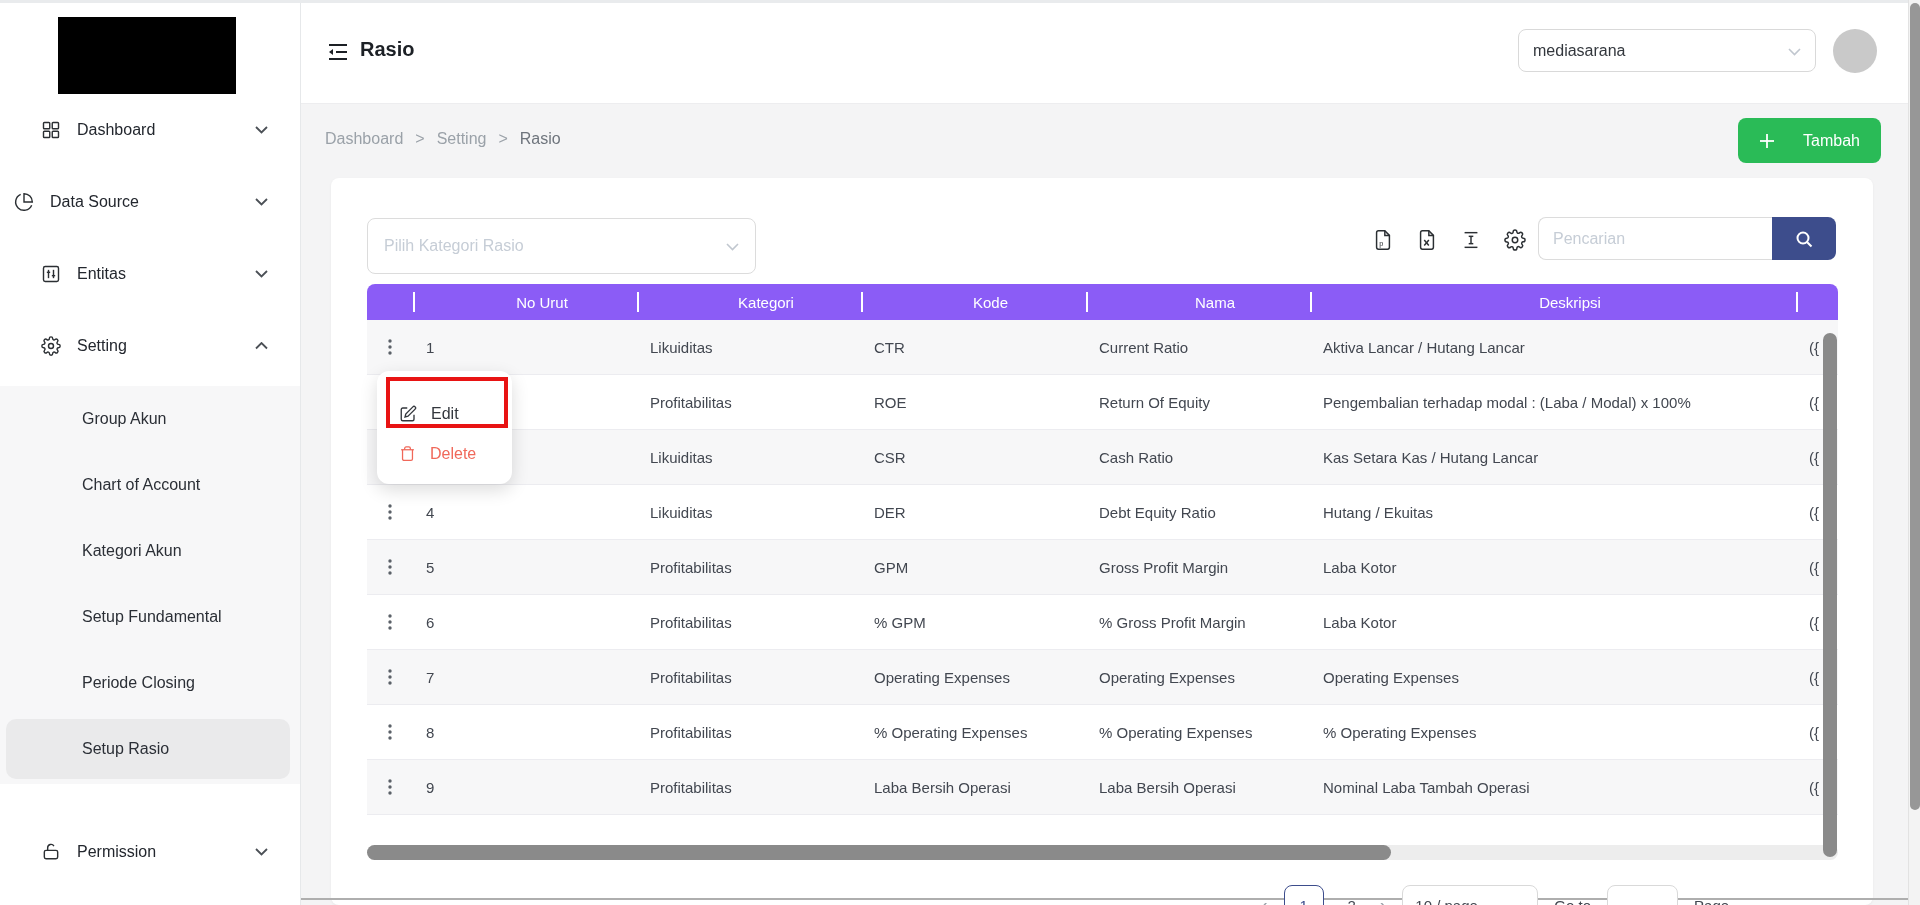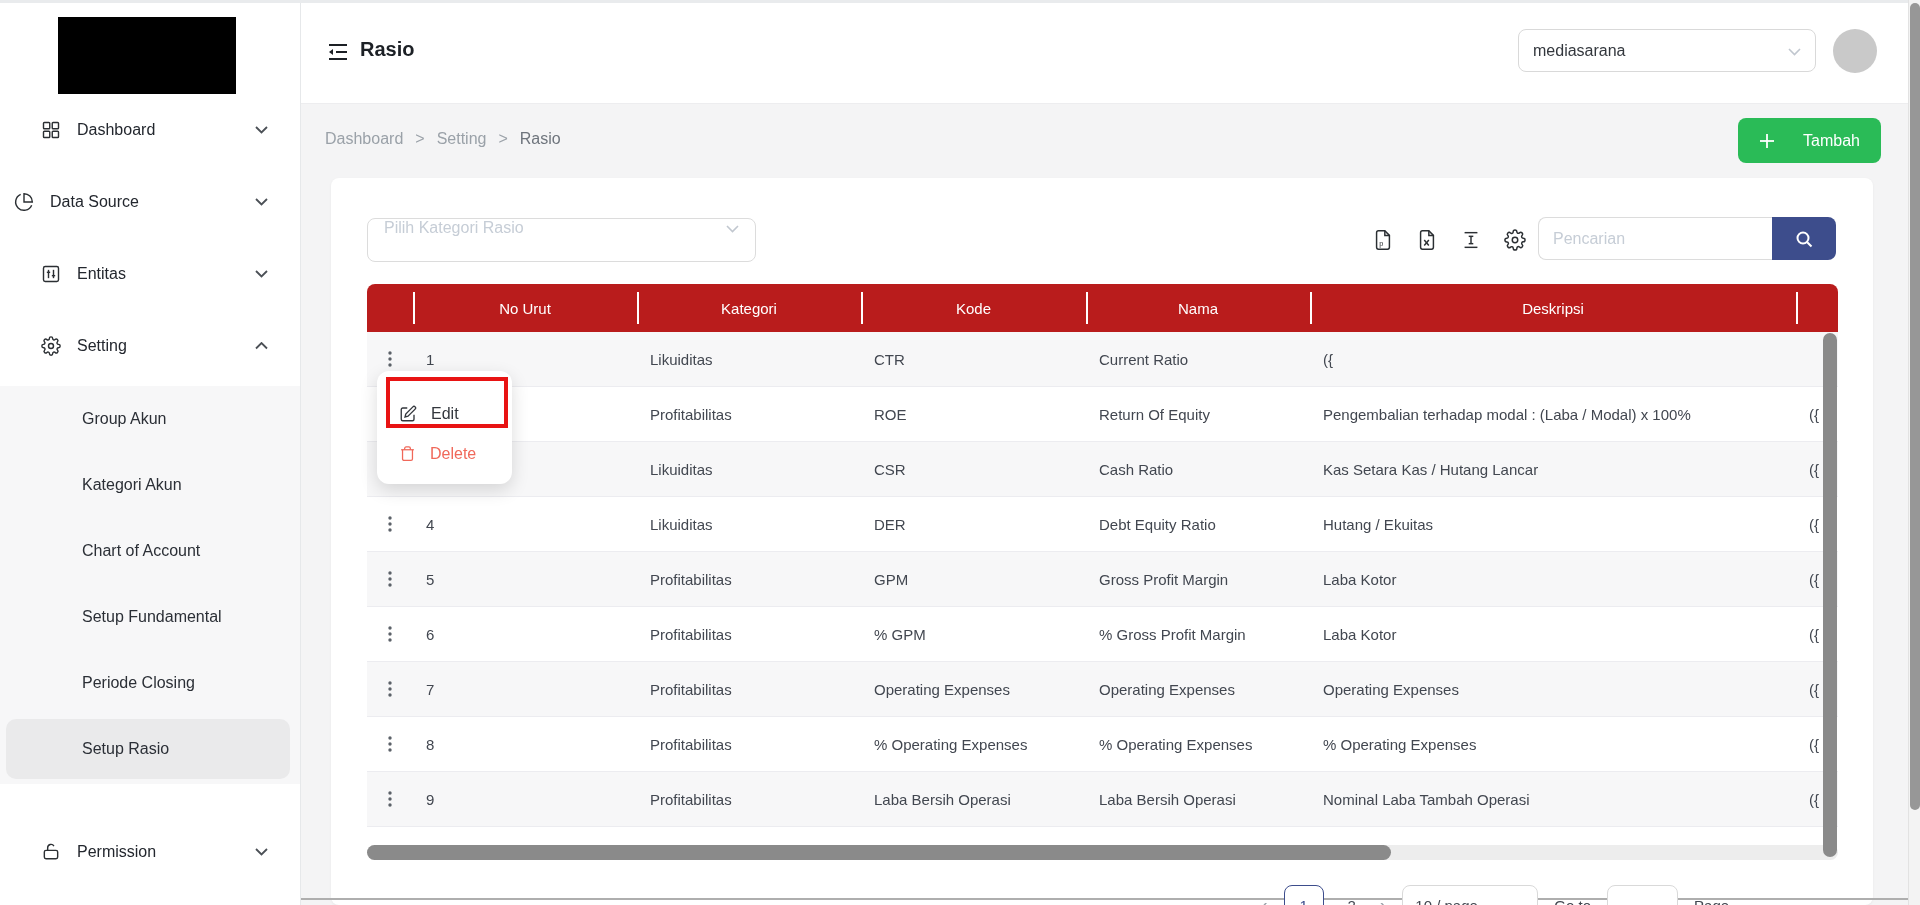--- a/index.html
+++ b/index.html
@@ -35,38 +35,38 @@
 
   
   .content{position:absolute;left:300px;top:104px;width:1620px;height:801px;background:#f4f4f5;}
   .breadcrumb{position:absolute;left:25px;top:26px;font-size:16px;color:#9aa1a8;display:flex;gap:12px;}
   .breadcrumb .last{color:#6e747c;}
   .btn-add{position:absolute;left:1438px;top:14px;width:143px;height:45px;border-radius:8px;background:#2abb57;
            color:#fff;font-size:16px;display:flex;align-items:center;justify-content:center;gap:28px;cursor:pointer;}
   .card{position:absolute;left:31px;top:74px;width:1542px;height:727px;background:#fff;border-radius:8px;
         box-shadow:0 1px 3px rgba(0,0,0,.05);}
 
-  .kategori-select{position:absolute;left:36px;top:40px;width:389px;height:44px;border:1px solid #dcdcdc;
-        border-radius:8px;box-sizing:border-box;display:flex;align-items:flex-start;padding:0 16px;
+  .kategori-select{position:absolute;left:36px;top:40px;width:389px;height:56px;border:1px solid #dcdcdc;
+        border-radius:8px;box-sizing:border-box;display:flex;align-items:center;padding:0 16px;
         font-size:16px;color:#c6cdd6;background:#fff;cursor:pointer;}
   .kategori-select .chev{margin-left:auto;}
   .tool-icons{position:absolute;left:1040px;top:50px;display:flex;align-items:center;gap:20px;}
   .tool-icons .ticon{width:24px;height:24px;display:flex;align-items:center;justify-content:center;cursor:pointer;}
   .search-wrap{position:absolute;left:1207px;top:39px;display:flex;height:43px;}
   .search-input{width:234px;height:43px;border:1px solid #dcdcdc;border-right:none;border-radius:8px 0 0 8px;
         box-sizing:border-box;padding:0 14px;font-size:16px;color:#33373d;outline:none;
         font-family:"Liberation Sans","DejaVu Sans",sans-serif;}
   .search-input::placeholder{color:#c6cdd6;}
   .search-btn{width:64px;height:43px;background:#3d4d8c;border-radius:0 8px 8px 0;display:flex;
         align-items:center;justify-content:center;cursor:pointer;}
 
   
   .table{position:absolute;left:36px;top:106px;width:1471px;}
-  .thead{position:relative;height:48px;background:#b91c1c;border-radius:8px 8px 0 0;display:grid;
-         grid-template-columns:46px 224px 224px 225px 224px 486px 42px;align-items:center;}
+  .thead{position:relative;height:36px;background:#8b5cf6;border-radius:8px 8px 0 0;display:grid;
+         grid-template-columns:46px 224px 224px 225px 224px 486px 42px;align-items:center;padding-left:17px;}
   .thead .hcell{color:#fff;font-size:15px;font-weight:500;text-align:center;white-space:nowrap;overflow:hidden;}
   .vsep{position:absolute;top:8px;bottom:8px;width:1.5px;background:#fff;}
   .trow{display:grid;grid-template-columns:46px 224px 224px 225px 224px 486px 42px;height:55px;
         align-items:center;background:#fff;border-bottom:1px solid #ececf0;box-sizing:border-box;}
   .trow.odd{background:#f7f7f8;}
   .cell{font-size:15px;color:#424750;padding-left:13px;white-space:nowrap;overflow:hidden;box-sizing:border-box;}
   .cell.action{padding-left:0;display:flex;justify-content:center;cursor:pointer;}
   .vthumb{position:absolute;left:1456px;top:49px;width:14px;height:524px;background:#8a8a8a;border-radius:7px;z-index:6;}
 
   .hscroll{position:absolute;left:36px;top:667px;width:1471px;height:15px;background:#ededed;border-radius:8px;}
@@ -174,25 +174,25 @@
       </span>
     </div>
 
     <div class="submenu">
       <div class="sub-item">
           <span class="pill"></span>
           <span>Group Akun</span>
         </div>
       <div class="sub-item">
           <span class="pill"></span>
-          <span>Kategori Akun</span>
+          <span>Chart of Account</span>
         </div>
       <div class="sub-item">
           <span class="pill"></span>
-          <span>Chart of Account</span>
+          <span>Kategori Akun</span>
         </div>
       <div class="sub-item">
           <span class="pill"></span>
           <span>Setup Fundamental</span>
         </div>
       <div class="sub-item">
           <span class="pill"></span>
           <span>Periode Closing</span>
         </div>
       <div class="sub-item active">
@@ -335,20 +335,21 @@
                 <svg width="4" height="18" viewBox="0 0 4 18">
                   <circle cx="2" cy="3" r="1.7" fill="#5b6168"></circle>
                   <circle cx="2" cy="9" r="1.7" fill="#5b6168"></circle>
                   <circle cx="2" cy="15" r="1.7" fill="#5b6168"></circle>
                 </svg>
               </div>
               <div class="cell">1</div>
               <div class="cell">Likuiditas</div>
               <div class="cell">CTR</div>
               <div class="cell">Current Ratio</div>
+              <div class="cell">Aktiva Lancar / Hutang Lancar</div>
               <div class="cell">({</div>
             </div>
             <div class="trow">
               <div class="cell action">
                 <svg width="4" height="18" viewBox="0 0 4 18">
                   <circle cx="2" cy="3" r="1.7" fill="#5b6168"></circle>
                   <circle cx="2" cy="9" r="1.7" fill="#5b6168"></circle>
                   <circle cx="2" cy="15" r="1.7" fill="#5b6168"></circle>
                 </svg>
               </div>

